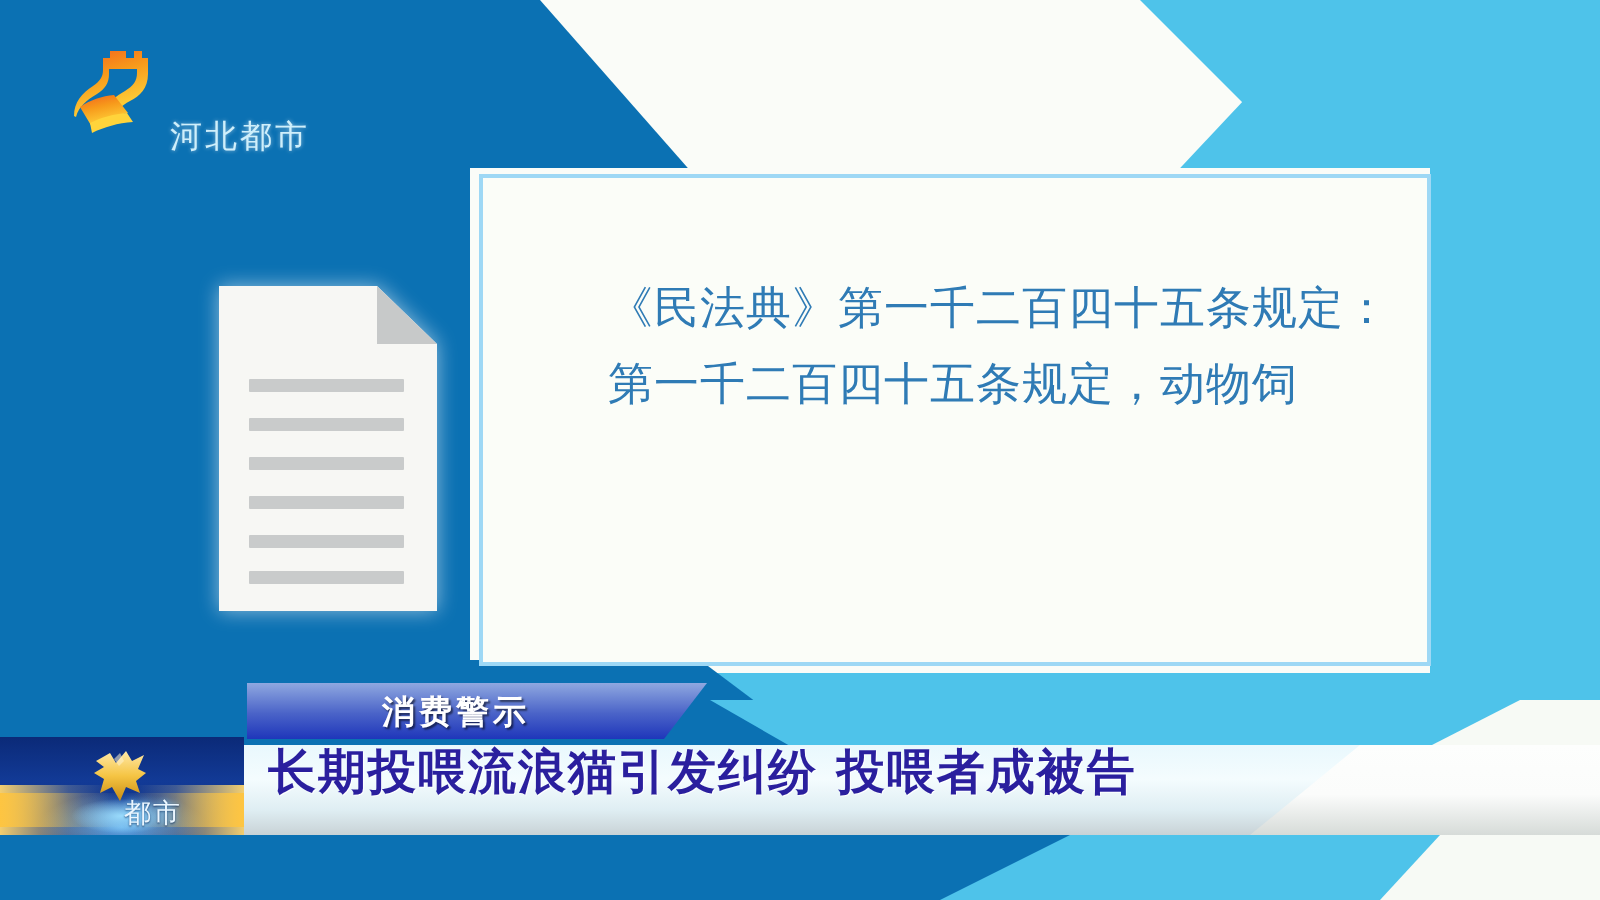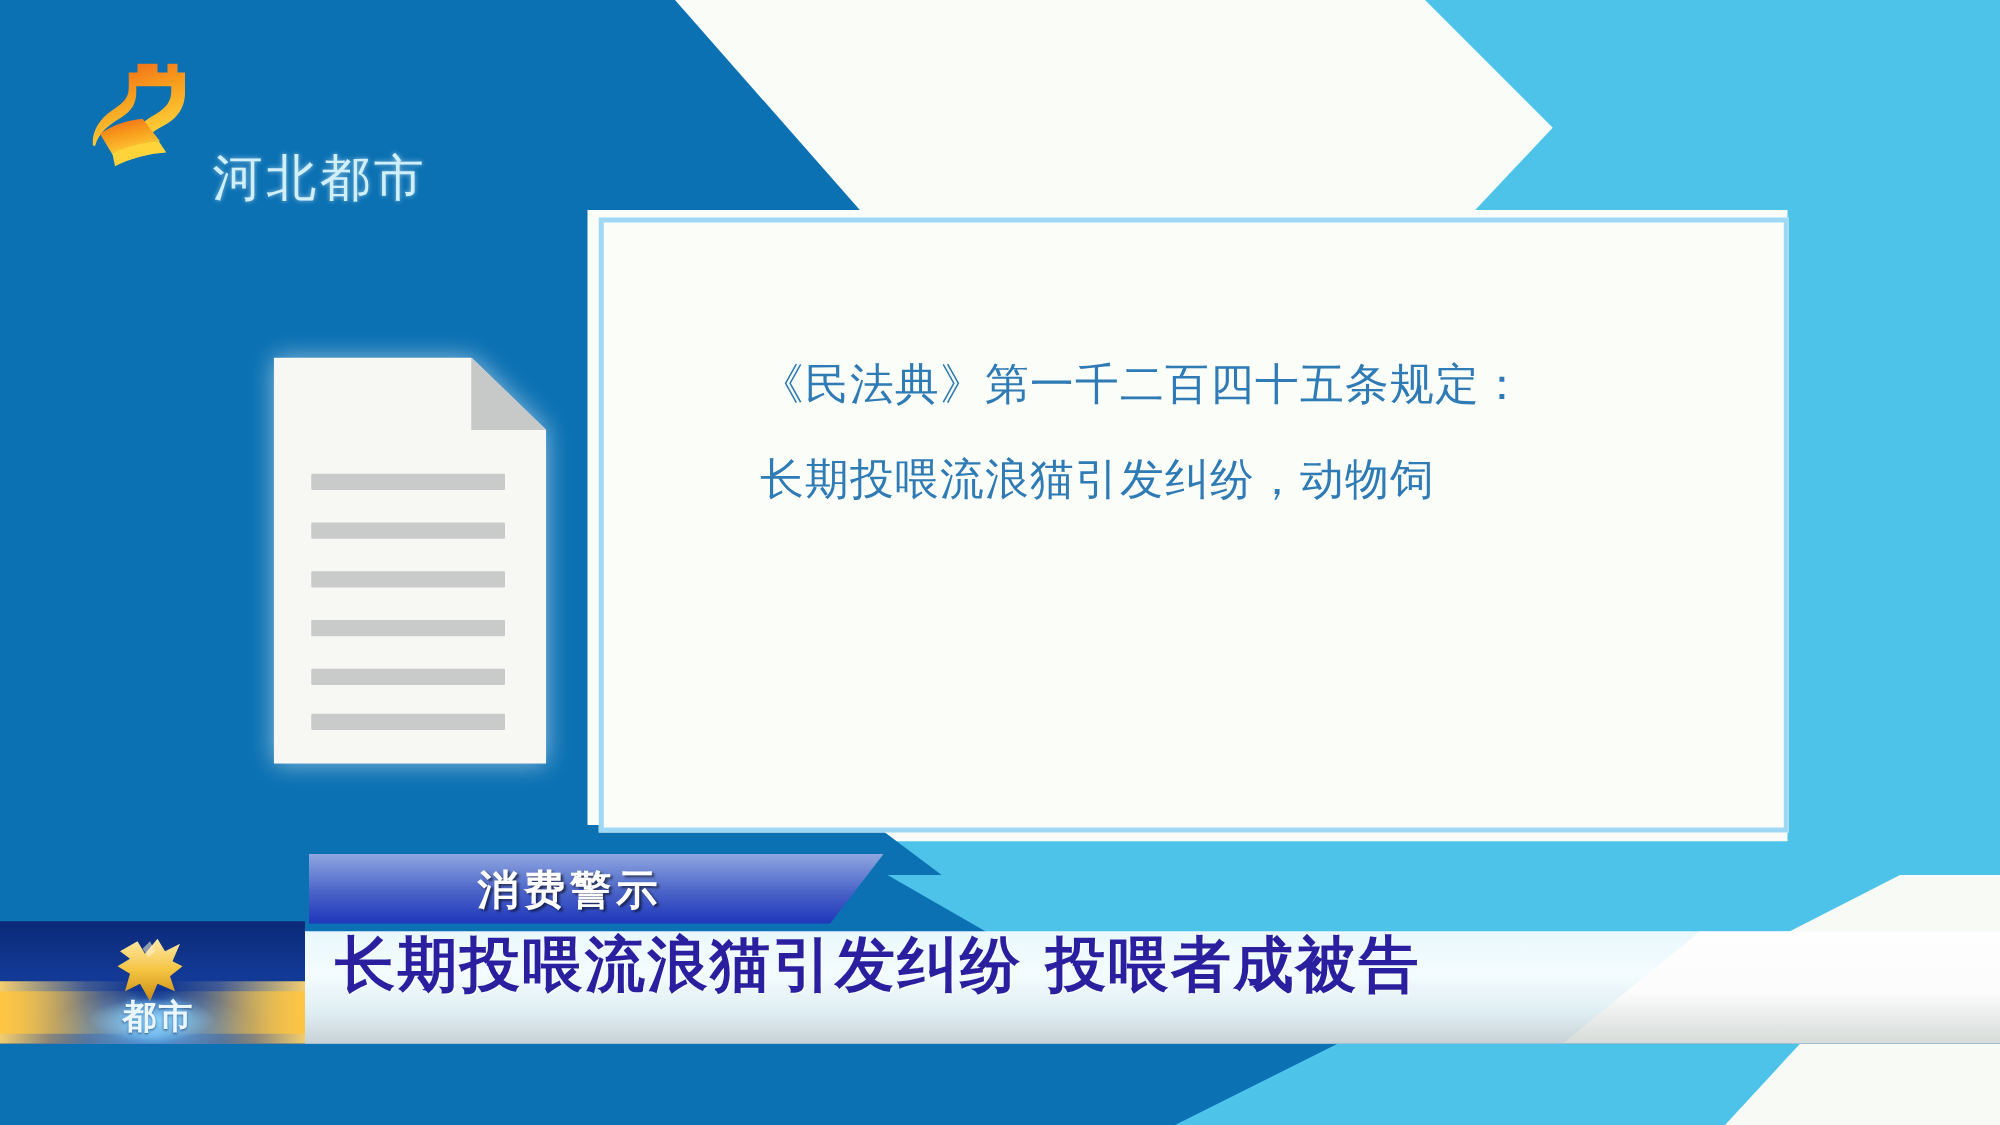--- a/index.html
+++ b/index.html
@@ -82,41 +82,41 @@
   .white-above-head-r{
     position:absolute;left:1430px;top:700px;width:170px;height:46px;
     background:#f7faf5;
     clip-path:polygon(90px 0, 170px 0, 170px 46px, 0 46px);
   }
 
   
   .logo{position:absolute;left:74px;top:45px;width:250px;height:95px;}
   .logo-mark{position:absolute;left:0;top:0;width:90px;height:95px;}
   .logo-text{
-    position:absolute;left:96px;top:70px;font-size:40px;letter-spacing:3px;
+    position:absolute;left:96px;top:70px;font-size:32px;letter-spacing:3px;
     color:#cfeffb;font-weight:400;white-space:nowrap;
     text-shadow:0 0 4px rgba(255,255,255,.55);
   }
 
   
   .doc{
     position:absolute;left:219px;top:286px;width:218px;height:325px;
     filter:drop-shadow(0 0 10px rgba(255,255,255,.55));
   }
 
   
   .card{
     position:absolute;left:479px;top:174px;width:952px;height:492px;
     background:#fbfdf8;border:4px solid #9ed8f5;box-sizing:border-box;
   }
   .card-inner{
     position:absolute;left:125px;top:92px;width:730px;
   }
   .card-line{
-    font-size:35px;line-height:76px;color:#2f7bb5;letter-spacing:1px;
+    font-size:45px;line-height:76px;color:#2f7bb5;letter-spacing:1px;
     font-weight:500;white-space:nowrap;
     font-family:"DejaVu Sans","Liberation Sans",sans-serif;
   }
 
   
   .kicker{
     position:absolute;left:247px;top:683px;width:460px;height:68px;
     background:linear-gradient(180deg,#8fa8e0 0%,#4a63c8 45%,#0a21b4 100%);
     clip-path:polygon(0 0, 460px 0, 417px 56px, 0 56px);
   }
@@ -165,22 +165,22 @@
                              rgba(255,220,120,.15) 66%, rgba(255,196,60,.9) 100%);
   }
   .badge-glow{
     position:absolute;left:72px;top:62px;width:100px;height:34px;
     background:radial-gradient(ellipse at 50% 50%, rgba(160,225,255,.95) 0%, rgba(80,170,240,0) 72%);
   }
   .badge-mark{
     position:absolute;left:88px;top:12px;width:62px;height:52px;
   }
   .badge-text{
-    position:absolute;left:72px;top:58px;width:110px;text-align:center;
-    font-size:27px;font-weight:700;color:#eaf6ff;letter-spacing:2px;
+    position:absolute;left:72px;top:58px;width:110px;text-align:right;
+    font-size:27px;font-weight:400;color:#eaf6ff;letter-spacing:2px;
     text-shadow:0 0 6px rgba(120,200,255,.95),0 1px 2px rgba(0,20,60,.9);
   }
   .badge-topbar{
     position:absolute;left:0;top:737px;width:244px;height:10px;background:#0b71b3;
   }
 </style>
 </head>
 <body>
 
 <div id="stage">
@@ -219,21 +219,21 @@
       <rect x="30" y="171" width="155" height="13" rx="1"></rect>
       <rect x="30" y="210" width="155" height="13" rx="1"></rect>
       <rect x="30" y="249" width="155" height="13" rx="1"></rect>
       <rect x="30" y="285" width="155" height="13" rx="1"></rect>
     </g>
   </svg>
 
   <div class="card">
     <div class="card-inner">
       <div class="card-line">《民法典》第一千二百四十五条规定：</div>
-      <div class="card-line">长期投喂流浪猫引发纠纷，动物饲</div>
+      <div class="card-line">第一千二百四十五条规定，动物饲</div>
     </div>
   </div>
 
   <div class="cyan-above-head"></div>
   <div class="blue-above-head"></div>
   <div class="white-above-head-r"></div>
 
   <div class="kicker">
     <div class="kicker-text">消费警示</div>
   </div>

